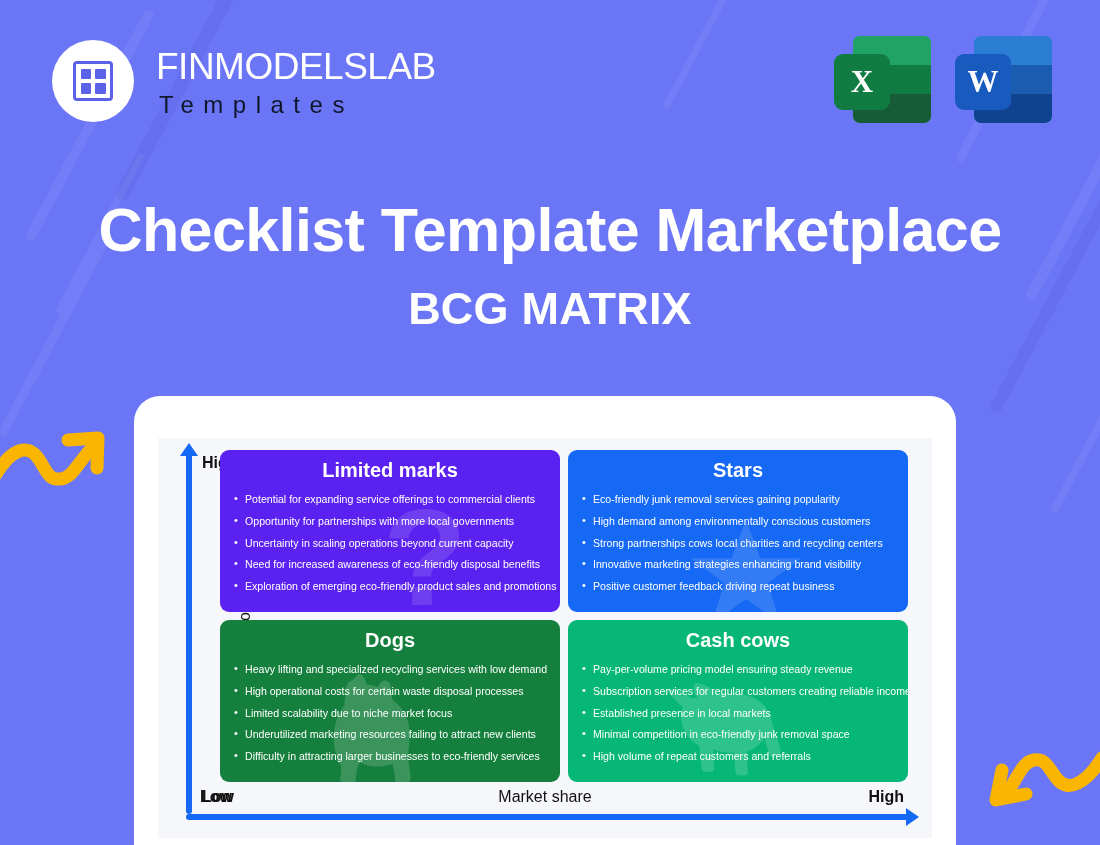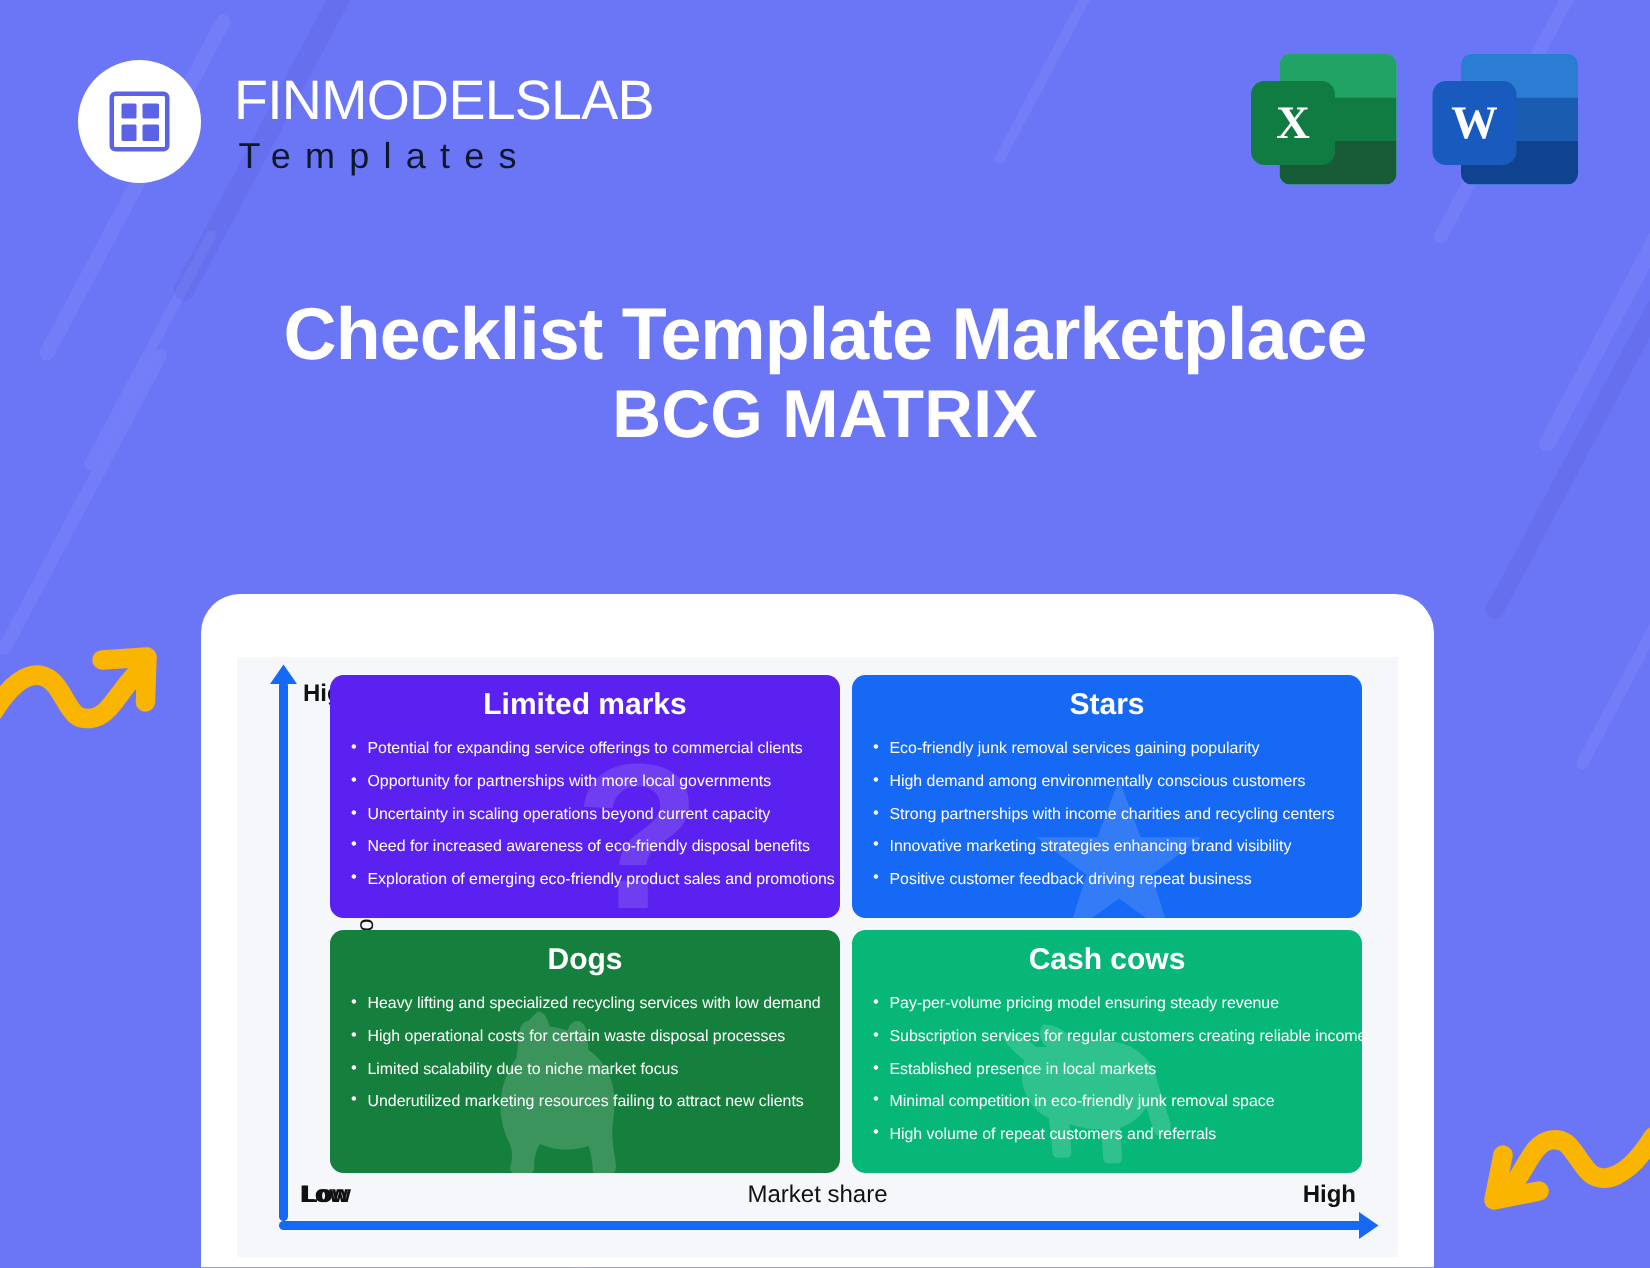--- a/index.html
+++ b/index.html
@@ -148,30 +148,31 @@
 
   
   .title-block {
     position: absolute;
     top: 196px;
     left: 0; right: 0;
     text-align: center;
   }
   .title-main {
     color: #ffffff;
-    font-size: 49px;
+    font-size: 61px;
     font-weight: 700;
     letter-spacing: -0.6px;
     line-height: 1.12;
   }
   .title-sub {
     color: #ffffff;
     font-size: 45px;
     font-weight: 700;
     letter-spacing: 0.2px;
+    margin-top: 20px;
     line-height: 1.1;
   }
 
   
   .card {
     position: absolute;
     left: 134px;
     top: 396px;
     width: 822px;
     height: 449px;
@@ -450,41 +451,42 @@
       <div class="quadrant" style="background:#1569f5;">
         <div class="watermark" style="right:30%;bottom:-14%;">
           <svg viewBox="0 0 100 100">
               <polygon fill="#ffffff" points="50,4 62,36 96,36 68,57 79,91 50,70 21,91 32,57 4,36 38,36"></polygon>
             </svg>
         </div>
         <div class="q-title">Stars</div>
         <ul class="q-list">
           <li>Eco-friendly junk removal services gaining popularity</li>
           <li>High demand among environmentally conscious customers</li>
-          <li>Strong partnerships with income charities and recycling centers</li>
+          <li>Strong partnerships cows local charities and recycling centers</li>
           <li>Innovative marketing strategies enhancing brand visibility</li>
           <li>Positive customer feedback driving repeat business</li>
         </ul>
       </div>
 
       <div class="quadrant" style="background:#15803d;">
         <div class="watermark" style="right:36%;bottom:-8%;width:130px;height:130px;opacity:0.16;">
           <svg viewBox="0 0 100 100">
               <path fill="#ffffff" d="M34 12c-3 0-5 4-5 9l-1 10c-4 5-7 12-8 20
             -1 9 1 17 4 23 2 4 2 8 1 12-1 3 1 5 4 5h5c2 0 3-2 3-4 0-5 1-9 3-12 4 2 9 3 14 3 4 0 8-1 11-2
             1 4 2 8 2 12 0 2 1 3 3 3h5c3 0 4-2 4-5-1-6-2-12-2-18 1-8 2-16 0-24-2-7-6-13-12-17l-1-8
             c0-4-2-7-5-7-2 0-4 2-5 5-3-1-6-2-9-2l-1-3c-1-3-3-5-5-5z"></path>
             </svg>
         </div>
         <div class="q-title">Dogs</div>
         <ul class="q-list">
           <li>Heavy lifting and specialized recycling services with low demand</li>
           <li>High operational costs for certain waste disposal processes</li>
           <li>Limited scalability due to niche market focus</li>
           <li>Underutilized marketing resources failing to attract new clients</li>
+          <li>Difficulty in attracting larger businesses to eco-friendly services</li>
         </ul>
       </div>
 
       <div class="quadrant" style="background:#07b778;">
         <div class="watermark" style="right:28%;bottom:-4%;width:150px;height:130px;opacity:0.16;">
           <svg viewBox="0 0 120 100">
               <path fill="#ffffff" d="M22 30c-6-6-14-9-18-6 3 6 8 10 12 13
             -2 5-2 11 0 16 2 7 7 12 13 15l2 18c0 2 1 3 3 3h4c2 0 3-1 3-3l-1-15c5 2 11 3 17 3l1 15
             c0 2 1 3 3 3h4c2 0 3-1 3-3l-1-16c6-2 11-6 14-11l4 13c1 2 2 3 4 2l3-1c2-1 2-3 2-5l-7-22
             c-2-12-12-21-25-22l-20-1c-4-5-10-8-16-8-3 3-2 9 2 12z"></path>

